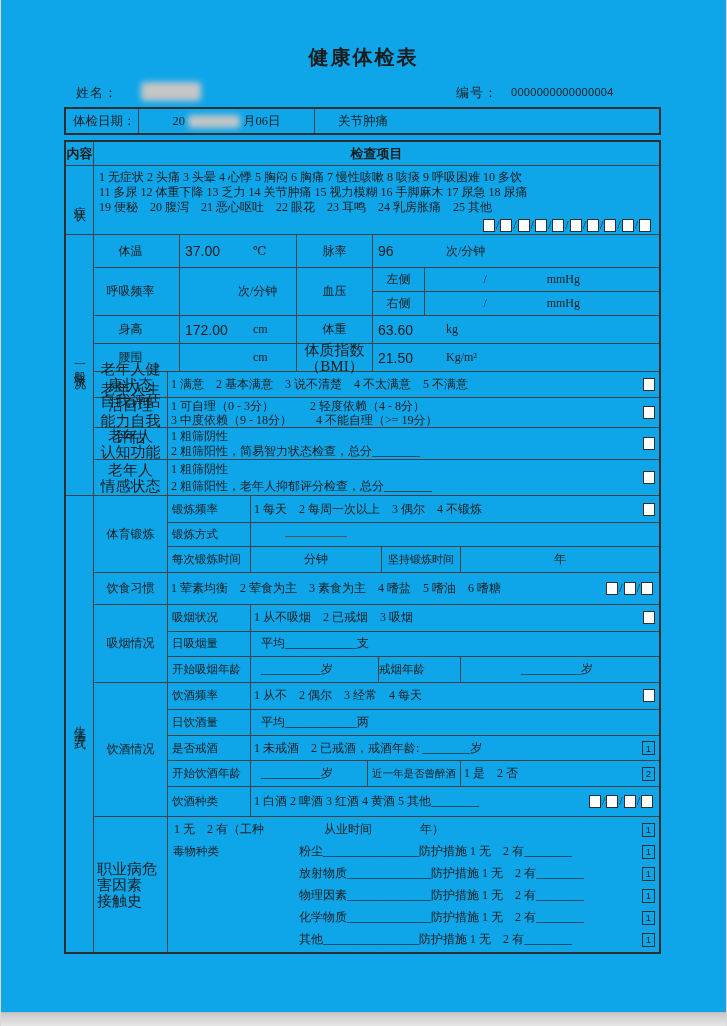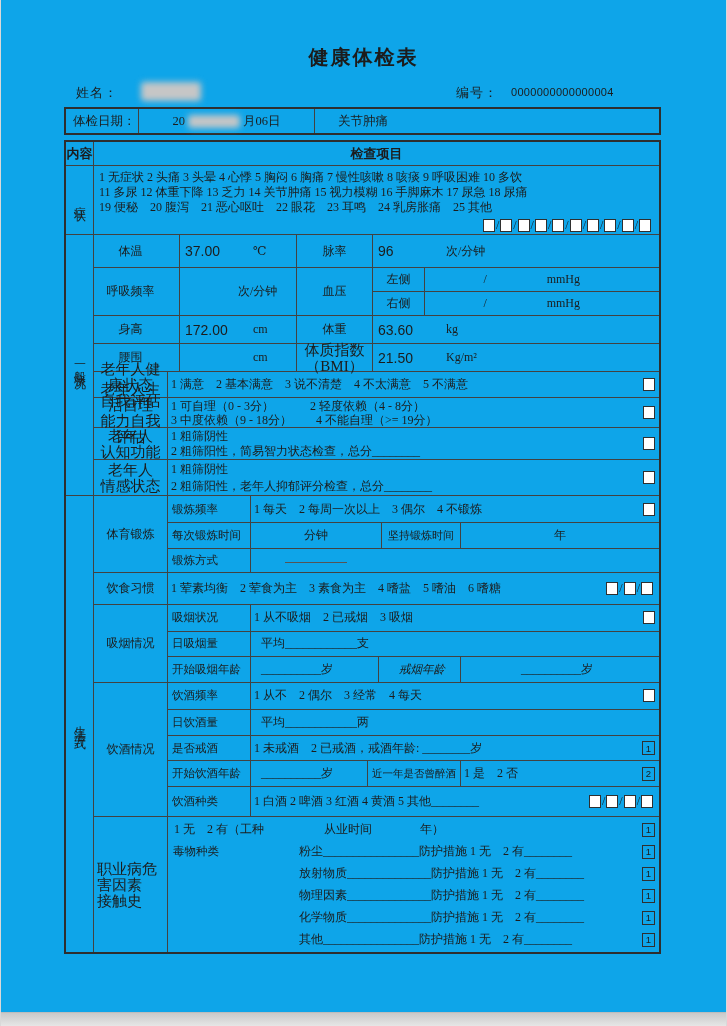--- a/index.html
+++ b/index.html
@@ -38,21 +38,21 @@
   .center{display:flex;align-items:center;justify-content:center;text-align:center;}
   .w27{width:27px;}
   .wA{width:73px;}
   .wB{width:117px;margin-left:12px;}
   .wC{width:76px;}
   .wD{width:51px;}
   .wE{width:82px;display:flex;align-items:center;padding-left:4px;font-size:11.5px;}
   .wF{width:131px;}
   .wG{width:79px;font-size:11px;}
   .wH{width:128px;}
-  .wI{width:82px;display:flex;align-items:center;padding-left:20px;font-size:11.5px;font-style:italic;}
+  .wI{width:82px;display:flex;align-items:center;padding-left:0;font-size:11.5px;}
   .wJ{width:117px;}
   .wK{width:93px;font-size:10.5px;}
   .h23{height:23px;}.h24{height:24px;}.h26{height:26px;}.h28{height:28px;}.h30{height:30px;}
   .h32{height:32px;}.h36{height:36px;}.h48{height:48px;}.h69{height:69px;}.h76{height:76px;}
   .h78{height:78px;}.h134{height:134px;}.h136{height:136px;}
   .bold-head{font-family:"Liberation Sans","DejaVu Sans",sans-serif;font-weight:bold;font-size:13px;}
   .vwrap{display:flex;align-items:center;justify-content:center;}
   .vtext{writing-mode:vertical-rl;text-orientation:upright;letter-spacing:4px;font-size:12px;}
   .sym-content{padding:4px 6px 2px 5px;line-height:15px;font-size:12px;}
   .boxrow{display:flex;align-items:center;justify-content:flex-end;padding-right:2px;}
@@ -260,31 +260,31 @@
         <div class="r h76">
           <div class="cell wA center">体育锻炼</div>
           <div class="col flex1 bl">
             <div class="r h26">
               <div class="cell wE">锻炼频率</div>
               <div class="cell flex1 bl acontent">
                 <div class="atext">1 每天　2 每周一次以上　3 偶尔　4 不锻炼</div>
                 <span class="cbx"></span>
               </div>
             </div>
+            <div class="r h24 bt">
+              <div class="cell wE">锻炼方式</div>
+              <div class="cell flex1 bl">
+                <span class="blankline"></span>
+              </div>
+            </div>
             <div class="r h26 bt">
               <div class="cell wE">每次锻炼时间</div>
               <div class="cell wF bl center">分钟</div>
               <div class="cell wG bl center">坚持锻炼时间</div>
               <div class="cell flex1 bl center">年</div>
-            </div>
-            <div class="r h24 bt">
-              <div class="cell wE">锻炼方式</div>
-              <div class="cell flex1 bl">
-                <span class="blankline"></span>
-              </div>
             </div>
           </div>
         </div>
 
         <div class="r h32 bt">
           <div class="cell wA center">饮食习惯</div>
           <div class="cell flex1 bl acontent">
             <div class="atext">1 荤素均衡　2 荤食为主　3 素食为主　4 嗜盐　5 嗜油　6 嗜糖</div>
             <div class="boxrow">
                 <span class="cbx"></span>

